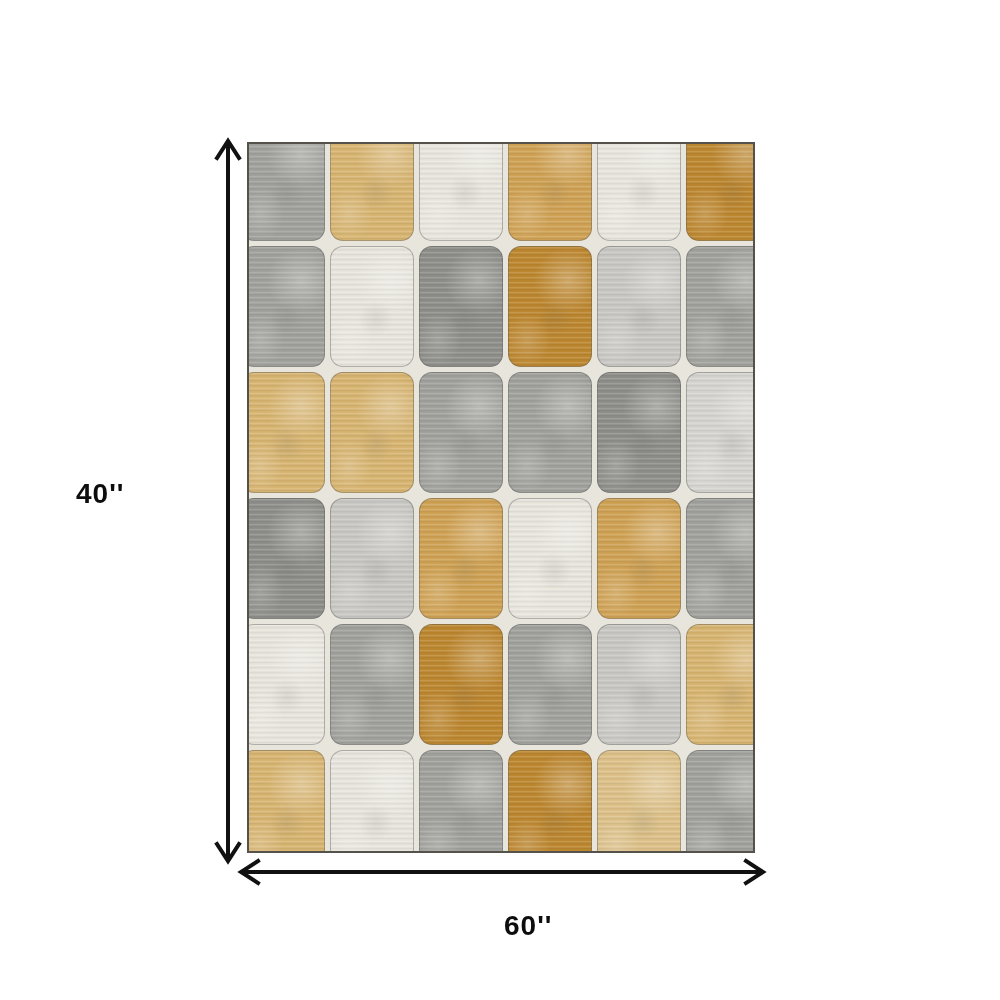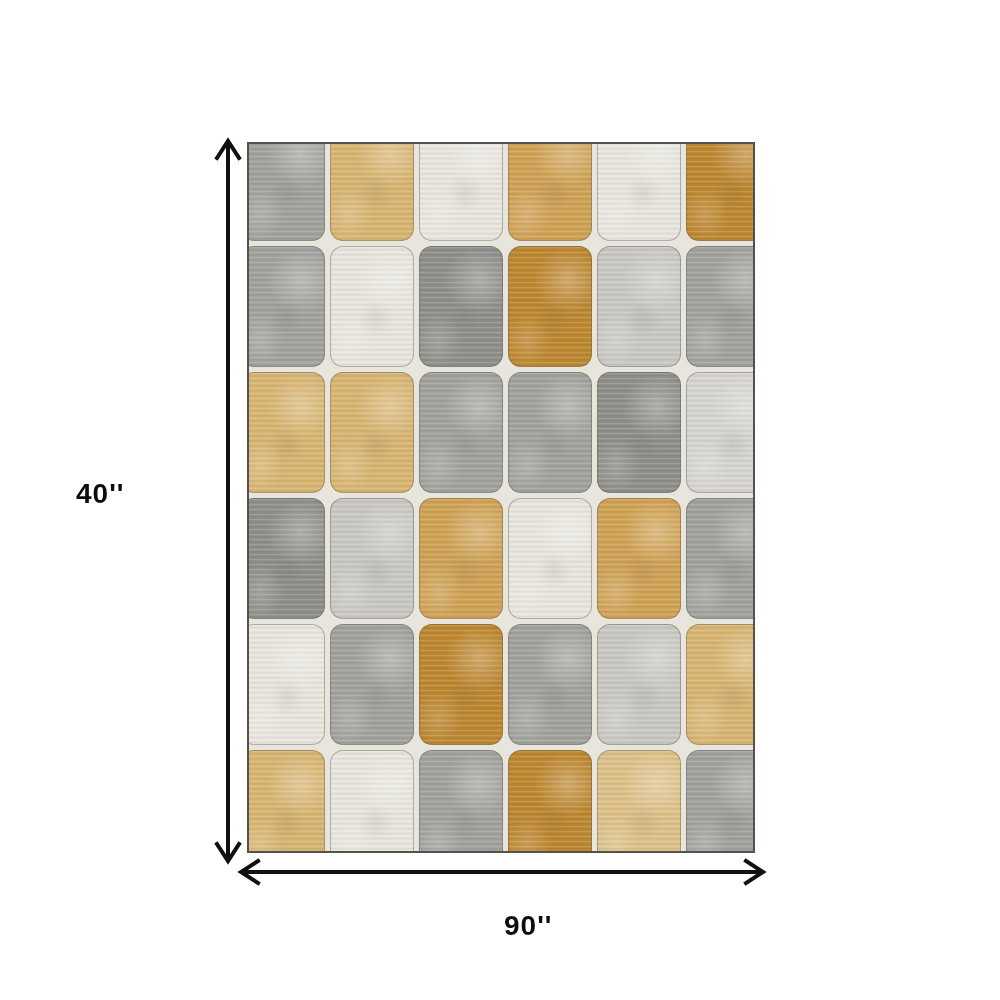--- a/index.html
+++ b/index.html
@@ -114,15 +114,15 @@
     <polyline points="4,708 15,725 26,708"></polyline>
   </svg>
 
   <svg class="dim-svg" style="left:236px;top:857px;" width="532" height="30" viewBox="0 0 532 30">
     <line x1="8" y1="15" x2="524" y2="15"></line>
     <polyline points="22,4 5,15 22,26"></polyline>
     <polyline points="510,4 527,15 510,26"></polyline>
   </svg>
 
   <div class="dim-label height">40''</div>
-  <div class="dim-label width">90''</div>
+  <div class="dim-label width">60''</div>
 
 </div>
 
 </body></html>

